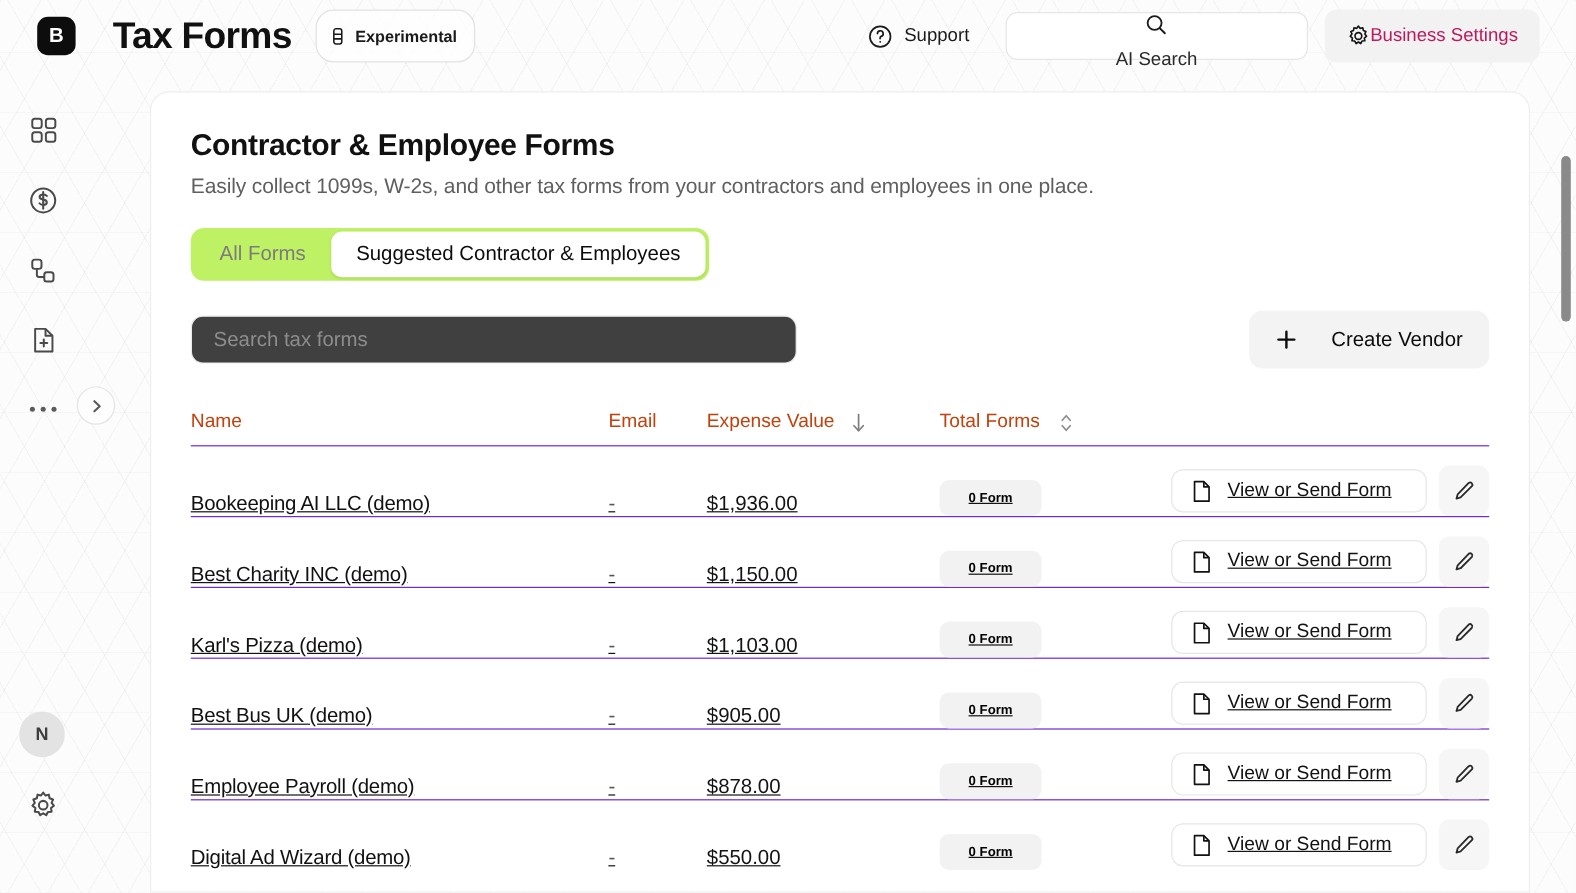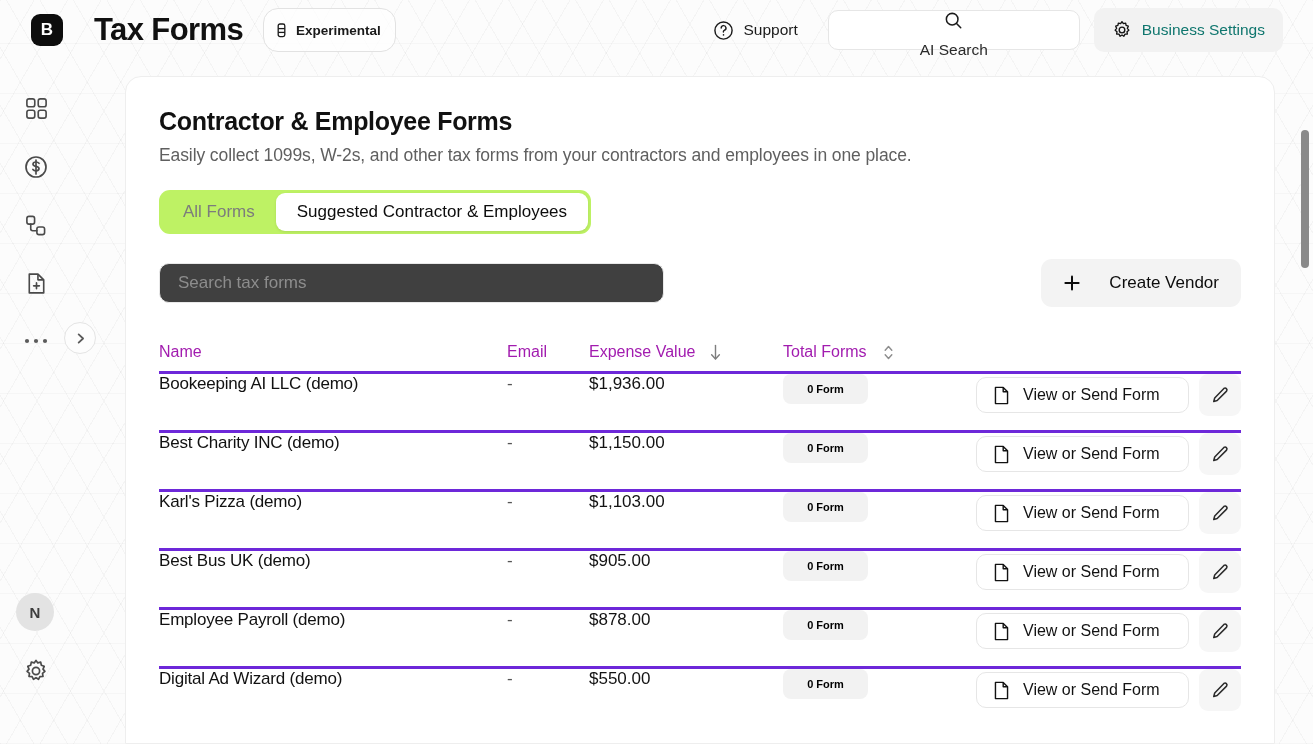--- a/index.html
+++ b/index.html
@@ -87,22 +87,22 @@
     flex-direction: column;
   }
   .ai-search-text { font-size: 15.5px; color: #2a2a2a; }
   .biz-settings {
     margin-left: 14px;
     margin-right: 30px;
     height: 44px;
     padding: 0 18px;
     background: #f2f2f2;
     border-radius: 10px;
-    display: flex; align-items: center; gap: 10px;
-    font-size: 15.5px; color: #0f766e;
+    display: flex; align-items: center; 
+    font-size: 15.5px; color: #be185d;
     white-space: nowrap;
   }
 
   
   #rail {
     position: absolute;
     left: 0; top: 60px;
     width: 96px; height: 684px;
     z-index: 15;
   }
@@ -206,32 +206,32 @@
     display: flex; align-items: center; gap: 28px;
     font-size: 17px; color: #0c0c0c;
     white-space: nowrap;
   }
 
   
   .thead {
     margin-top: 26px;
     display: flex; align-items: center;
     height: 38px;
-    font-size: 16px; color: #a21caf;
+    font-size: 16px; color: #c2410c;
   }
   .col-name    { width: 348px; }
   .col-email   { width: 82px; }
   .col-exp     { width: 194px; display: flex; align-items: center; gap: 14px; }
   .col-total   { display: flex; align-items: center; gap: 16px; }
 
   .trow {
-    display: flex; align-items: flex-start;
+    display: flex; align-items: flex-end;
     height: 59px;
-    border-top: 3px solid #6d28d9;
-    font-size: 17px; color: #131313;
+    border-top: 1px solid #6d28d9;
+    font-size: 17px; color: #131313; text-decoration: underline;
   }
   .trow .col-name { color: #111; letter-spacing: -0.2px; }
   .trow .col-email { color: #555; }
   .trow .col-exp { font-variant-numeric: tabular-nums; }
   .badge {
     min-width: 85px; height: 30px;
     background: #f2f2f2;
     border-radius: 8px;
     display: flex; align-items: center; justify-content: center;
     font-size: 11px; font-weight: 600; color: #000000;

